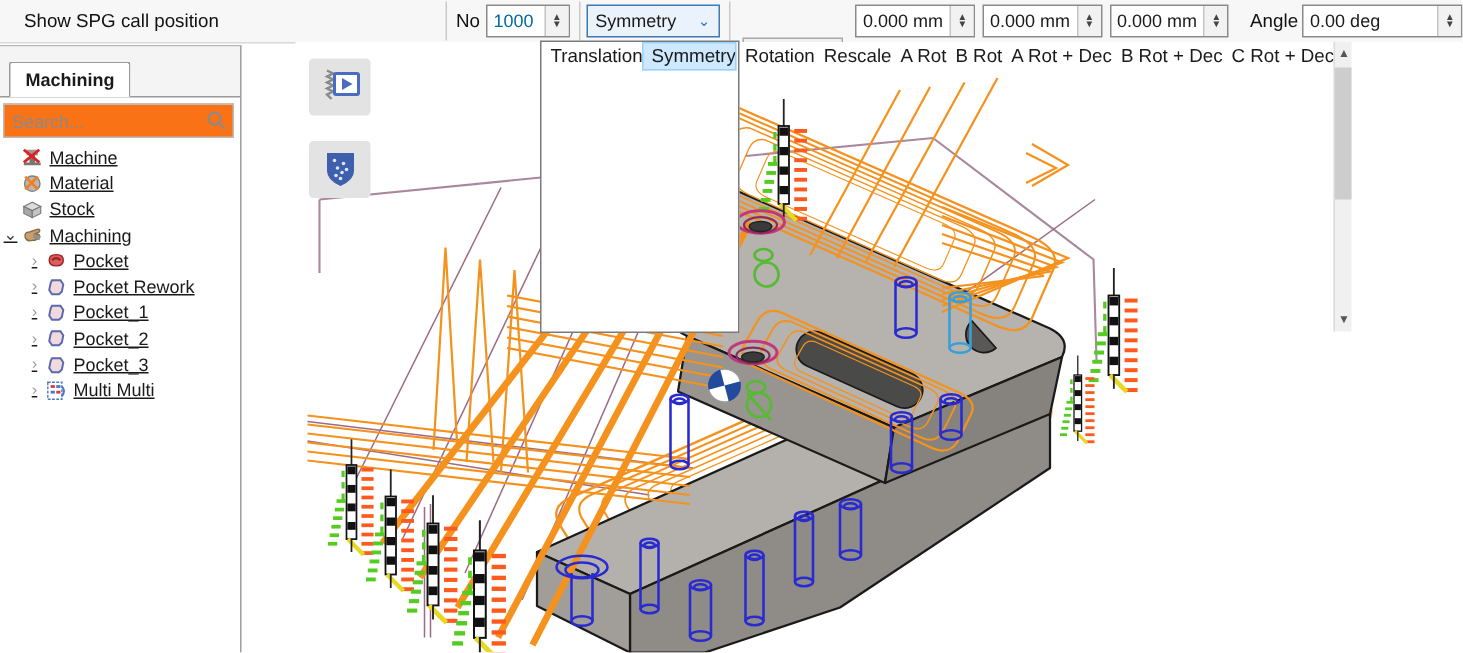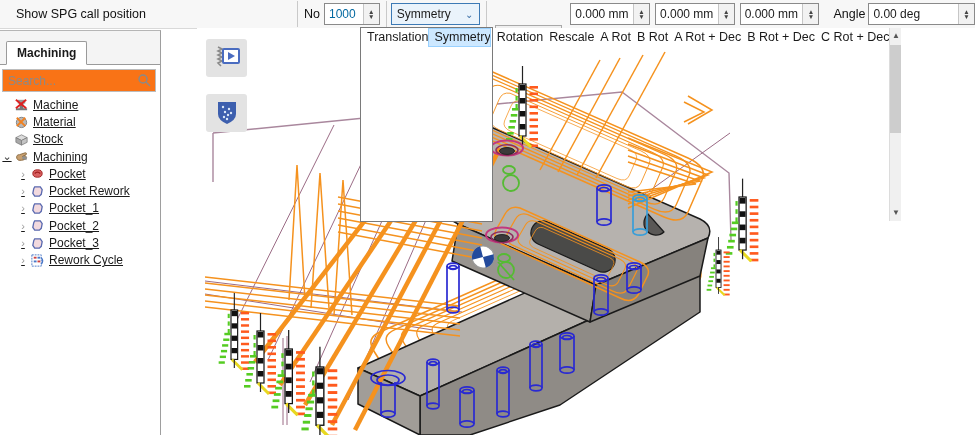--- a/index.html
+++ b/index.html
@@ -193,21 +193,21 @@
           <use href="#ic-pocket"></use>
         </svg>
         <span class="tlabel">Pocket_3</span>
       </div>
       <div class="tree-row">
         <span class="indent"></span>
         <span class="tw">›</span>
         <svg class="ticon" viewBox="0 0 16 16">
           <use href="#ic-multicycle"></use>
         </svg>
-        <span class="tlabel">Rework Cycle</span>
+        <span class="tlabel">Multi Multi</span>
       </div>
     </div>
 </div>
 
 <div class="vbtn vbtn1">
   <svg width="30" height="26" viewBox="0 0 30 26">
     <path d="M6,2 l4,2 -4,2 4,2 -4,2 4,2 -4,2 4,2 -4,2 3,3" fill="none" stroke="#8a8a8a" stroke-width="1.6"></path>
     <rect x="11" y="4" width="16" height="14" fill="#fff" stroke="#4a6cc0" stroke-width="2" rx="1"></rect>
     <path d="M16,7 L23,11 L16,15 Z" fill="#4a6cc0"></path>
   </svg>

